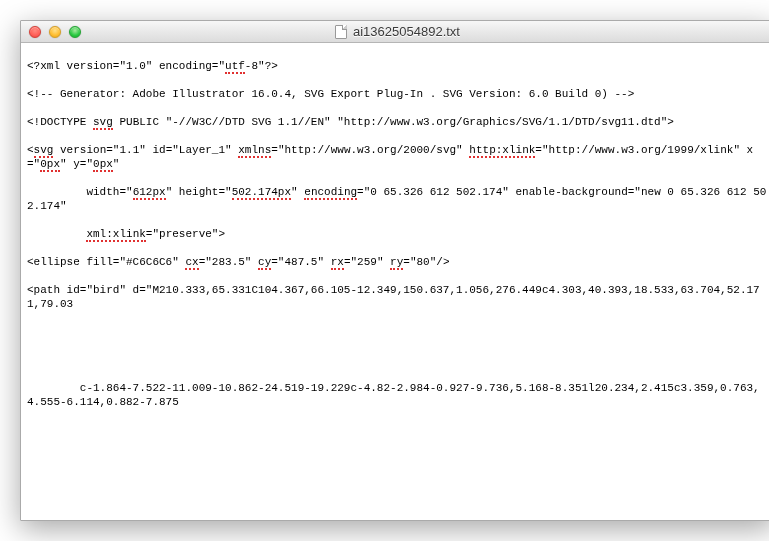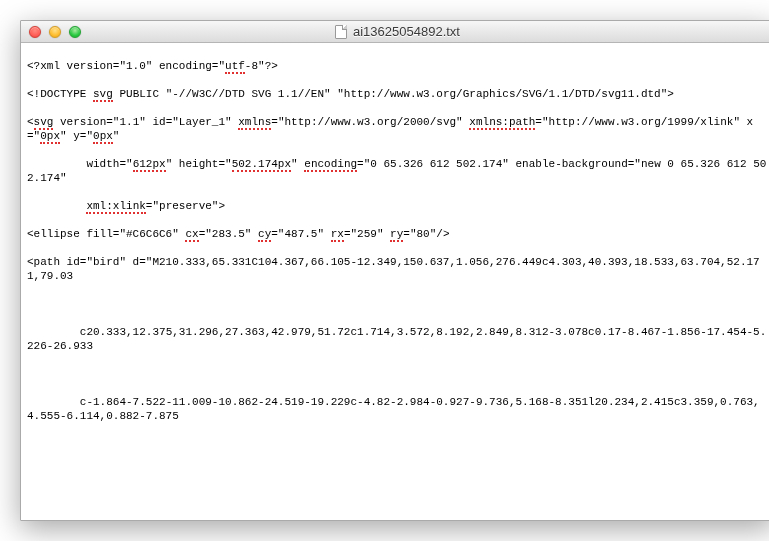--- a/index.html
+++ b/index.html
@@ -93,28 +93,28 @@
       <div class="light yellow"></div>
       <div class="light green"></div>
     </div>
     <div class="title-center">
       <div class="doc-icon"></div>
       <span class="title-text">ai13625054892.txt</span>
     </div>
   </div>
   <div class="content">
 <p><span>&lt;?xml version="1.0" encoding="</span><span class="sp">utf</span><span>-8"?&gt;</span></p>
+<p>&lt;!-- Generator: Adobe Illustrator 16.0.4, SVG Export Plug-In . SVG Version: 6.0 Build 0) --&gt;</p>
 <p><span>&lt;!DOCTYPE </span><span class="sp">svg</span><span> PUBLIC "-//W3C//DTD SVG 1.1//EN" "http://www.w3.org/Graphics/SVG/1.1/DTD/svg11.dtd"&gt;</span></p>
-<p><span>&lt;</span><span class="sp">svg</span><span> version="1.1" id="Layer_1" </span><span class="sp">xmlns</span><span>="http://www.w3.org/2000/svg" </span><span class="sp">xmlns:path</span><span>="http://www.w3.org/1999/xlink" x="</span><span class="sp">0px</span><span>" y="</span><span class="sp">0px</span><span>"</span></p>
+<p><span>&lt;</span><span class="sp">svg</span><span> version="1.1" id="Layer_1" </span><span class="sp">xmlns</span><span>="http://www.w3.org/2000/svg" </span><span class="sp">http:xlink</span><span>="http://www.w3.org/1999/xlink" x="</span><span class="sp">0px</span><span>" y="</span><span class="sp">0px</span><span>"</span></p>
 <p><span>	 width="</span><span class="sp">612px</span><span>" height="</span><span class="sp">502.174px</span><span>" </span><span class="sp">encoding</span><span>="0 65.326 612 502.174" enable-background="new 0 65.326 612 502.174"</span></p>
 <p><span>	 </span><span class="sp">xml:xlink</span><span>="preserve"&gt;</span></p>
 <p><span>&lt;ellipse fill="#C6C6C6" </span><span class="sp">cx</span><span>="283.5" </span><span class="sp">cy</span><span>="487.5" </span><span class="sp">rx</span><span>="259" </span><span class="sp">ry</span><span>="80"/&gt;</span></p>
 <p>&lt;path id="bird" d="M210.333,65.331C104.367,66.105-12.349,150.637,1.056,276.449c4.303,40.393,18.533,63.704,52.171,79.03</p>
 <p></p>
 <p></p>
-<p>	c20.333,12.375,31.296,27.363,42.979,51.72c1.714,3.572,8.192,2.849,8.312-3.078c0.17-8.467-1.856-17.454-5.226-26.933</p>
 <p></p>
 <p></p>
 <p>	c-1.864-7.522-11.009-10.862-24.519-19.229c-4.82-2.984-0.927-9.736,5.168-8.351l20.234,2.415c3.359,0.763,4.555-6.114,0.882-7.875</p>
 <p></p>
 
   </div>
 </div>
 
 </body></html>

